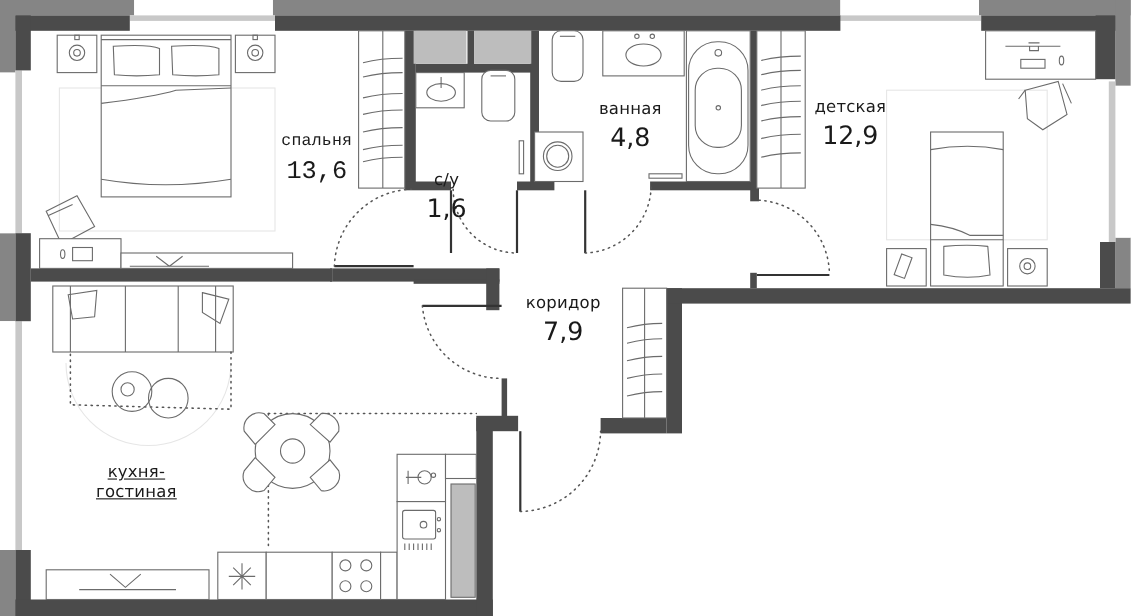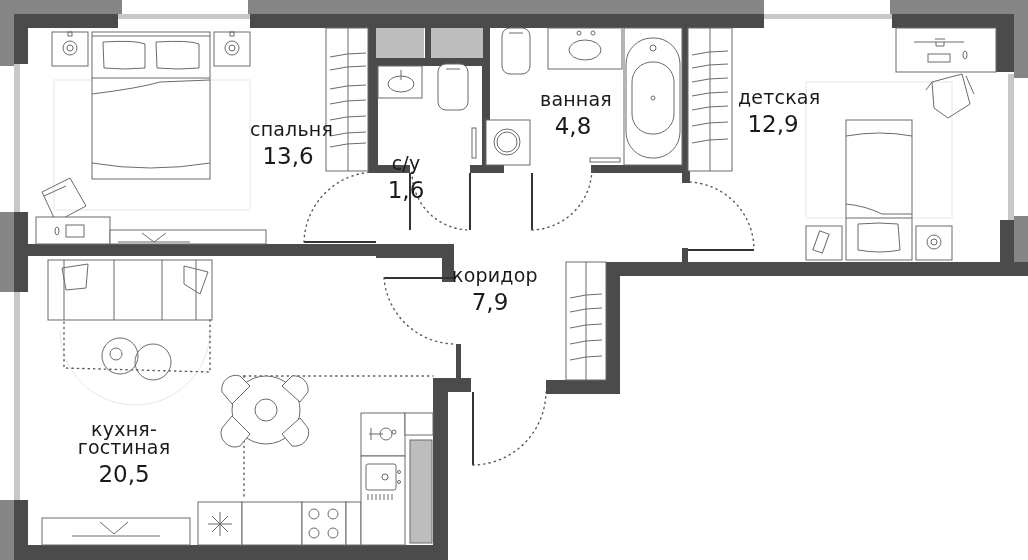--- a/index.html
+++ b/index.html
@@ -1,19 +1,19 @@
 <!DOCTYPE html>
 <html><head>
 <meta charset="utf-8">
 <style>
   html, body { margin:0; padding:0; background:#ffffff; }
   body { width:1028px; height:560px; overflow:hidden; position:relative; font-family:"DejaVu Sans", sans-serif; }
   #plan { position:absolute; left:0; top:0; width:1028px; height:560px; }
   .room-label { position:absolute; text-align:center; color:#1a1a1a; font-family:"DejaVu Sans", sans-serif; pointer-events:none; }
-  .room-name { font-size:19px; line-height:18px; display:block; letter-spacing:0.2px; }
+  .room-name { font-size:15px; line-height:18px; display:block; letter-spacing:0.2px; }
   .room-area { font-size:23px; line-height:28px; display:block; margin-top:4px; }
   .f { fill:none; stroke:#6b6b6b; stroke-width:1; }
   .fd { fill:#fff; stroke:#6b6b6b; stroke-width:1; }
   .dot { fill:none; stroke:#555; stroke-width:1.4; stroke-dasharray:1.2 4.2; stroke-linecap:round; }
   .rug { fill:none; stroke:#e6e6e6; stroke-width:1; }
   .leaf { fill:none; stroke:#333; stroke-width:2; }
 </style>
 </head>
 <body>
 
@@ -276,37 +276,36 @@
         <rect class="f" x="366" y="464" width="30" height="26" rx="2"></rect>
         <circle class="f" cx="385" cy="477" r="3"></circle>
         <circle class="f" cx="399" cy="472" r="1.5"></circle>
         <circle class="f" cx="399" cy="482" r="1.5"></circle>
         <path class="f" d="M368 494 L368 500 M372 494 L372 500 M376 494 L376 500 M380 494 L380 500 M384 494 L384 500 M388 494 L388 500 M392 494 L392 500"></path>
       </g>
     <rect x="410" y="440" width="22" height="103" fill="#bdbdbd" stroke="#6b6b6b" stroke-width="1"></rect>
   </g>
 </svg>
 
-<div class="room-label" style="left:250px;top:120px;width:76px;">
+<div class="room-label" style="left:250px;top:120px;width:76px;font-family:Liberation Mono, monospace;">
   <span class="room-name">спальня</span>
   <span class="room-area">13,6</span>
 </div>
 <div class="room-label" style="left:386px;top:113px;width:40px;margin-top:41px;">
   <span class="room-name">с/у</span>
   <span class="room-area">1,6</span>
 </div>
 <div class="room-label" style="left:540px;top:90px;width:66px;">
   <span class="room-name">ванная</span>
   <span class="room-area">4,8</span>
 </div>
 <div class="room-label" style="left:738px;top:88px;width:70px;">
   <span class="room-name">детская</span>
   <span class="room-area">12,9</span>
 </div>
-<div class="room-label" style="left:452px;top:266px;width:76px;">
+<div class="room-label" style="left:474px;top:266px;width:76px;">
   <span class="room-name">коридор</span>
   <span class="room-area">7,9</span>
 </div>
-<div class="room-label" style="left:76px;top:420px;width:96px;">
+<div class="room-label" style="left:76px;top:420px;width:96px;text-decoration:underline;">
   <span class="room-name">кухня-</span>
   <span class="room-name" style="margin-top:0;">гостиная</span>
-  <span class="room-area">20,5</span>
 </div>
 
 </body></html>

